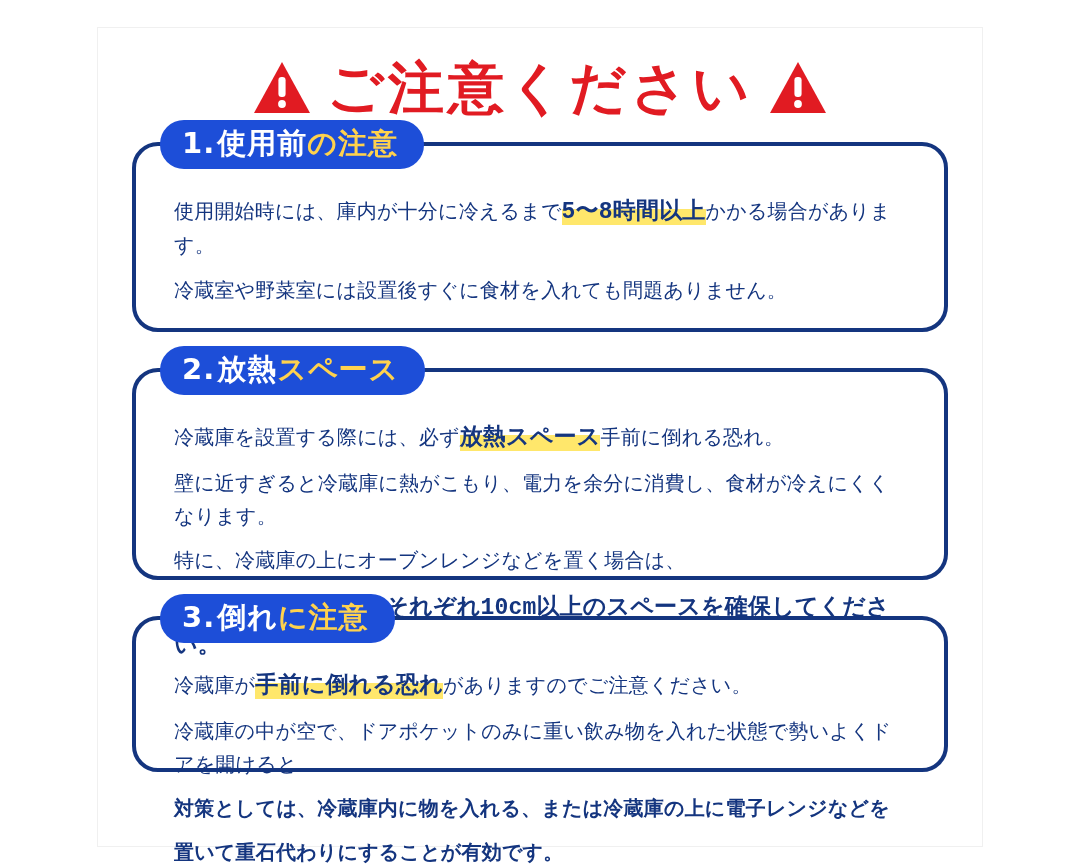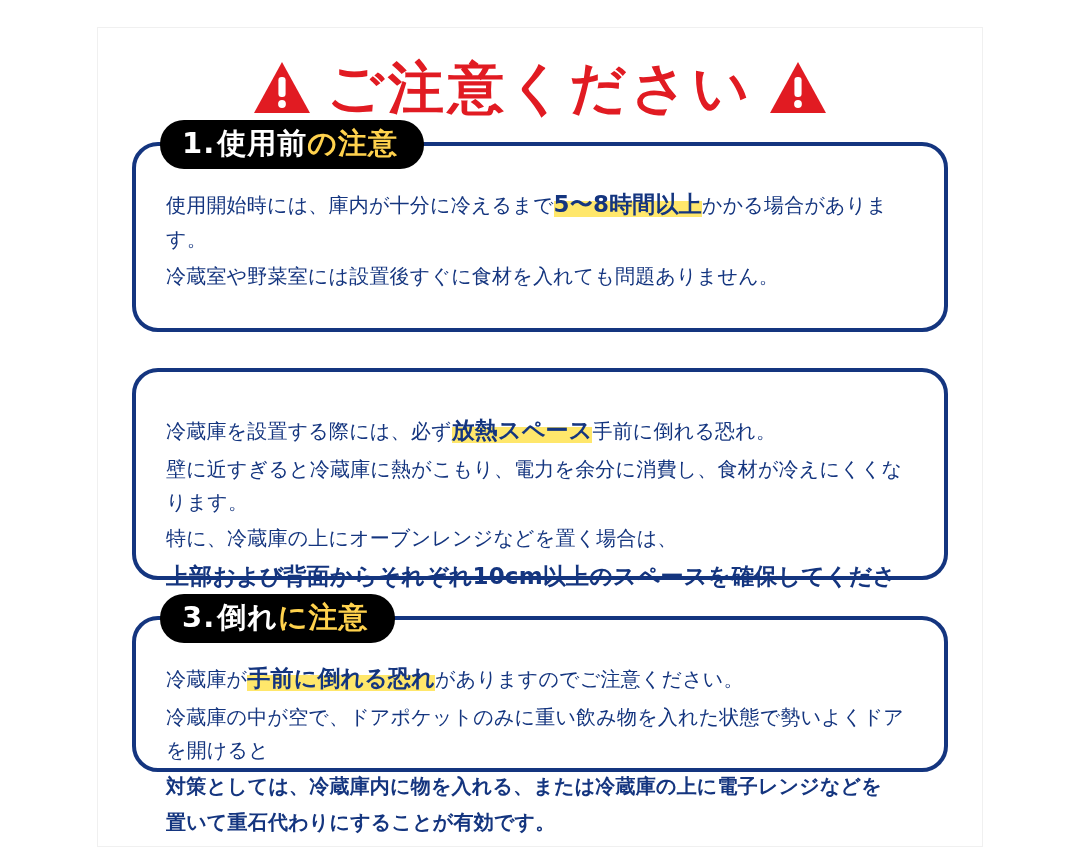--- a/index.html
+++ b/index.html
@@ -69,42 +69,42 @@
     box-sizing: border-box;
   }
   .card-1 { height: 190px; }
   .card-2 { height: 212px; }
   .card-3 { height: 156px; }
 
   .badge {
     position: absolute;
     top: -26px;
     left: 24px;
-    background: #000000;
+    background: #1d4ed8;
     color: #ffffff;
     border-radius: 24px;
     padding: 9px 26px 11px 22px;
     font-size: 29px;
     font-weight: bold;
     letter-spacing: 1px;
     line-height: 1;
     white-space: nowrap;
     font-family: "DejaVu Sans", "Liberation Sans", sans-serif;
   }
   .badge .num { margin-right: 2px; }
   .badge .accent { color: #ffd24d; }
 
   .body-text {
     color: #14357f;
     font-size: 20px;
     line-height: 1.62;
     font-family: "DejaVu Sans", "Liberation Sans", sans-serif;
     letter-spacing: 0.2px;
   }
-  .body-text p { margin: 4px; }
+  .body-text p { margin: 12px; font-family: Liberation Mono, monospace; }
   .hl {
     background: linear-gradient(to top, #ffe76b 62%, rgba(255,231,107,0) 62%);
     font-weight: bold;
   }
   .bold { font-weight: bold; }
   .big { font-size: 23px; }
 </style>
 </head>
 <body>
 
@@ -131,20 +131,23 @@
         <div class="badge">
           <span class="num">1.</span><span>使用前</span><span class="accent">の注意</span>
         </div>
         <div class="body-text">
           <p><span>使用開始時には、庫内が十分に冷えるまで</span><span class="hl big">5〜8時間以上</span><span>かかる場合があります。</span></p>
           <p><span>冷蔵室や野菜室には設置後すぐに食材を入れても問題ありません。</span></p>
         </div>
       </div>
 
       <div class="card card-2">
+        <div class="badge">
+          <span class="num">2.</span><span>放熱</span><span class="accent">スペース</span>
+        </div>
         <div class="body-text">
           <p><span>冷蔵庫を設置する際には、必ず</span><span class="hl big">放熱スペース</span><span>手前に倒れる恐れ。</span></p>
           <p><span>壁に近すぎると冷蔵庫に熱がこもり、電力を余分に消費し、食材が冷えにくくなります。</span></p>
           <p><span>特に、冷蔵庫の上にオーブンレンジなどを置く場合は、</span></p>
           <p><span class="bold big">上部および背面からそれぞれ10cm以上のスペースを確保してください。</span></p>
         </div>
       </div>
 
       <div class="card card-3">
         <div class="badge">

